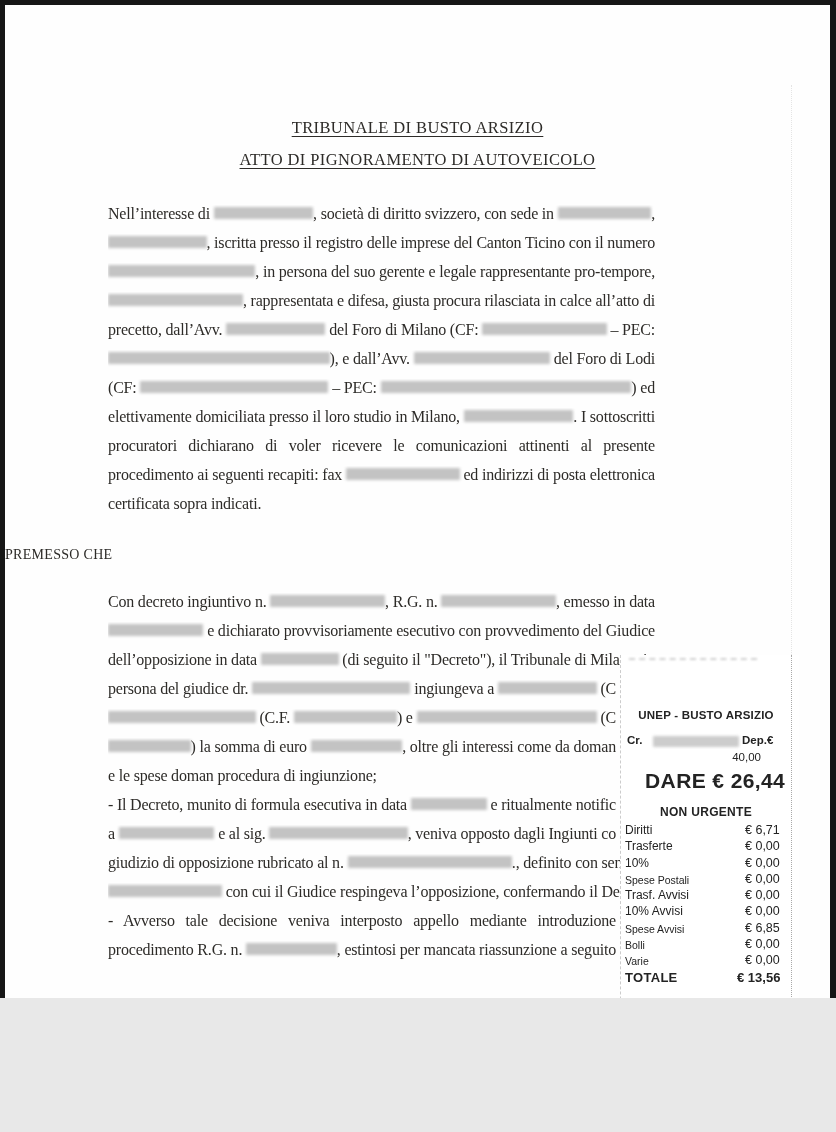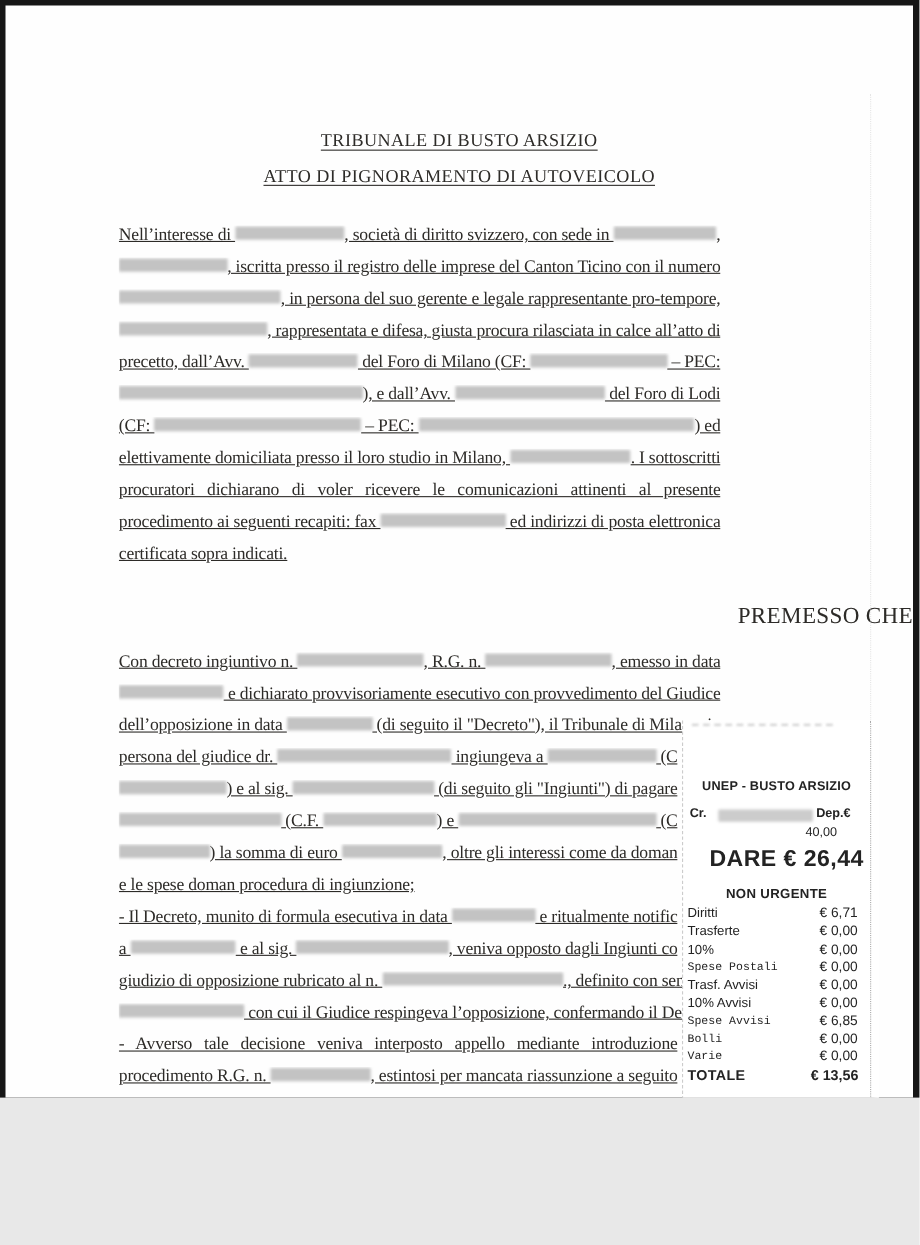--- a/index.html
+++ b/index.html
@@ -6,25 +6,25 @@
   .frame{position:relative;width:836px;height:998px;box-sizing:border-box;
          background:#161616;border:0;margin:0 auto;overflow:hidden;
          font-family:"Liberation Serif",serif;}
   .page{position:absolute;left:5px;top:5px;width:825px;height:1118px;background:#fefefe;overflow:hidden;}
 
   
   .doc{position:absolute;left:0;top:0;width:100%;height:100%;z-index:1;color:#2d2b28;}
   .titles{position:absolute;left:0;top:107px;width:100%;text-align:center;
           font-size:16.5px;letter-spacing:.4px;line-height:32px;}
   .titles .tline{text-decoration:underline;text-underline-offset:3px;}
-  .heading{position:absolute;left:0;top:542px;width:100%;text-align:right;
-           font-size:21px;letter-spacing:.3px;}
+  .heading{position:absolute;left:0;top:542px;width:100%;text-align:left;
+           font-size:14px;letter-spacing:.3px;}
   .para{position:absolute;left:103px;width:547px;font-size:16px;letter-spacing:-0.2px;}
   #para1{top:200px;} #para2{top:570px;margin-top:18px;}
-  .line{height:29px;overflow:hidden;text-decoration:underline;}
+  .line{height:29px;overflow:hidden;}
   .line.flexl{display:flex;align-items:baseline;}
   .line.justl{text-align:justify;text-align-last:justify;}
   .line.leftl{white-space:pre;}
   .seg{white-space:pre;}
   .redact{display:inline-block;height:12px;background:#c3c3c3;border-radius:1px;
           filter:blur(1.6px);flex-shrink:1;align-self:auto;margin-bottom:-2px;}
 
   
   .scanline{position:absolute;left:786px;top:80px;height:570px;width:0;
             border-left:1px dotted #dcdcdc;opacity:.75;z-index:2;}
@@ -48,21 +48,21 @@
   .r-crredact{position:absolute;left:32px;top:2px;width:86px;height:11px;background:#cccccc;
               border-radius:1px;filter:blur(1.5px);}
   .r-dep{position:absolute;left:121px;top:0;}
   .r-deposit{position:absolute;left:0;top:96px;width:140px;text-align:right;font-size:11.5px;}
   .r-dare{position:absolute;left:24px;top:114px;font-size:21px;font-weight:bold;letter-spacing:.4px;}
   .r-urgency{position:absolute;left:0;top:150px;width:170px;text-align:center;
              font-size:12px;font-weight:bold;letter-spacing:.3px;}
   .r-rows{position:absolute;left:0;top:167px;width:178px;}
   .r-row{position:relative;height:16.3px;}
   .r-label{position:absolute;left:4px;top:1px;font-size:12px;white-space:nowrap;}
-  .r-row.small .r-label{font-size:10.5px;top:3px;font-family:Liberation Mono, monospace;}
+  .r-row.small .r-label{font-size:10.5px;top:3px;}
   .r-value{position:absolute;left:124px;top:1px;font-size:12.5px;white-space:nowrap;}
   .r-row.total{height:18px;}
   .r-row.total .r-label{font-weight:bold;font-size:13px;letter-spacing:.3px;}
   .r-row.total .r-value{left:116px;font-weight:bold;font-size:13px;}
   .r-squiggle{position:absolute;left:115px;top:340px;}
 </style>
 </head>
 <body>
 
 <div class="frame">
@@ -146,26 +146,20 @@
             <span class="seg">dell’opposizione in data </span>
             <span class="redact" style="flex-grow: 54; flex-basis: 22px;"></span>
             <span class="seg"> (di seguito il "Decreto"), il Tribunale di Milano, in</span>
           </div>
           <div class="line flexl" style="width: 508px;">
             <span class="seg">persona del giudice dr. </span>
             <span class="redact" style="flex-grow: 128; flex-basis: 22px;"></span>
             <span class="seg"> ingiungeva a </span>
             <span class="redact" style="flex-grow: 72; flex-basis: 22px;"></span>
             <span class="seg"> (C</span>
-          </div>
-          <div class="line flexl" style="width: 508px;">
-            <span class="redact" style="flex-grow: 84; flex-basis: 22px;"></span>
-            <span class="seg">) e al sig. </span>
-            <span class="redact" style="flex-grow: 118; flex-basis: 22px;"></span>
-            <span class="seg"> (di seguito gli "Ingiunti") di pagare</span>
           </div>
           <div class="line flexl" style="width: 508px;">
             <span class="redact" style="flex-grow: 124; flex-basis: 22px;"></span>
             <span class="seg"> (C.F. </span>
             <span class="redact" style="flex-grow: 80; flex-basis: 22px;"></span>
             <span class="seg">) e </span>
             <span class="redact" style="flex-grow: 156; flex-basis: 22px;"></span>
             <span class="seg"> (C</span>
           </div>
           <div class="line flexl" style="width: 508px;">

